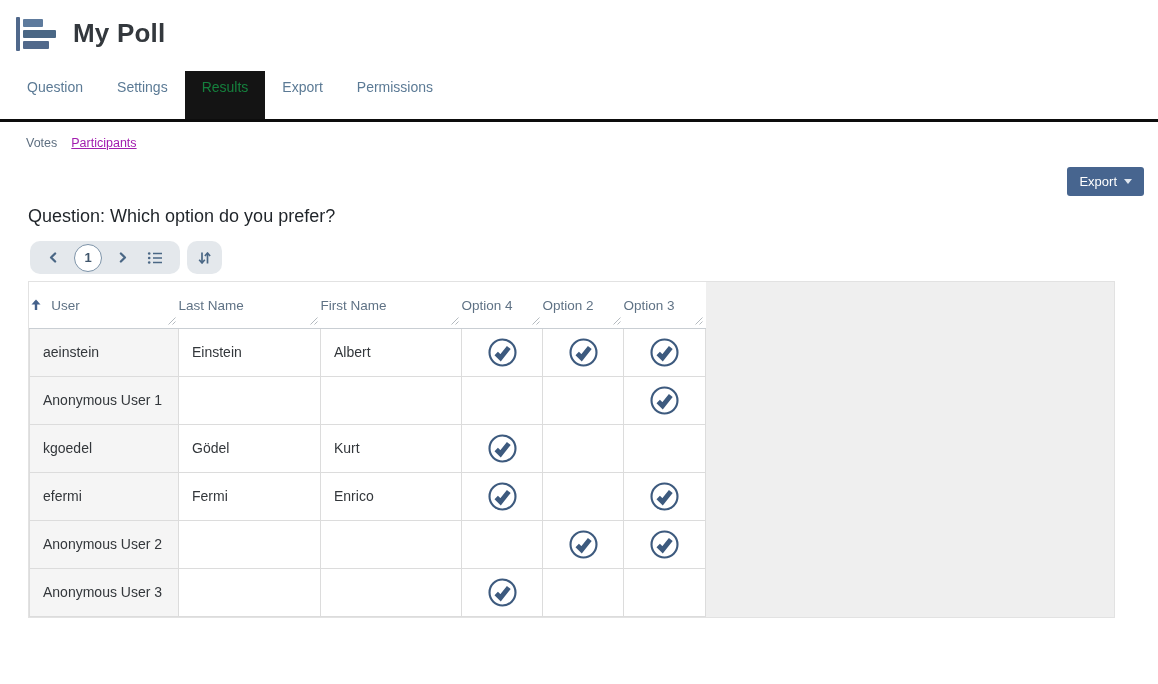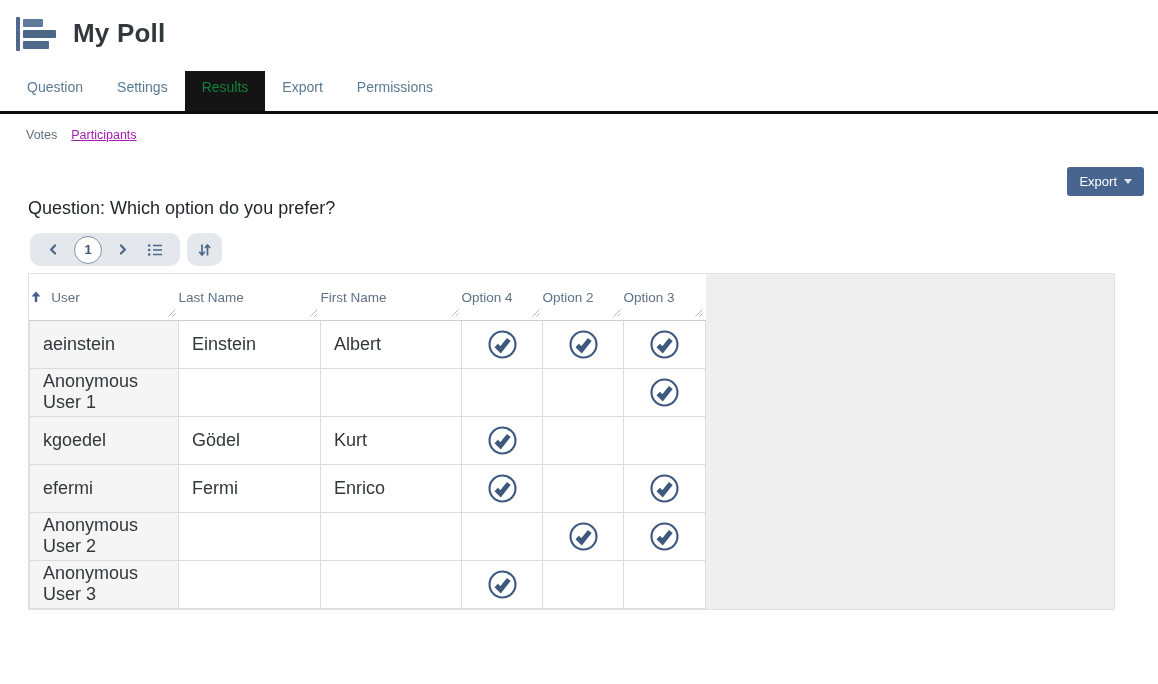--- a/index.html
+++ b/index.html
@@ -17,21 +17,21 @@
   .logo-axis { width:4px; background:#50688b; border-radius:1px; }
   .logo-bars { display:flex; flex-direction:column; justify-content:center; gap:3px; margin-left:3px; }
   .logo-bars .b { height:8px; border-radius:1px; }
   .logo-bars .b1 { width:20px; background:#5e7b9d; }
   .logo-bars .b2 { width:33px; background:#4a6785; }
   .logo-bars .b3 { width:26px; background:#51698b; }
   .app-title { font-size:26px; font-weight:700; color:#33383d; margin-left:17px; letter-spacing:0.2px; }
 
   
   .tabs { display:flex; align-items:flex-end; border-bottom:3px solid #0d0d0d; padding-left:10px; margin-top:19px; }
-  .tab { padding:8px 17px 16px; font-size:14px; color:#5b7a95; cursor:pointer; white-space:nowrap; }
+  .tab { padding:8px 17px 24px; font-size:14px; color:#5b7a95; cursor:pointer; white-space:nowrap; }
   .tab.active { background:#141414; color:#15803d; }
 
   
   .subnav { display:flex; gap:14px; padding:14px 0 0 26px; font-size:12.5px; color:#5e6f80; }
   .subnav a { color:#a21caf; text-decoration:underline; cursor:pointer; }
 
   
   .export-btn {
     position:absolute; top:167px; right:14px; height:29px;
     background:#47658f; color:#fff; border:none; border-radius:3px;
@@ -73,21 +73,21 @@
   }
   thead th .hlabel { vertical-align:middle; }
   .sort-arrow { margin-right:6px; vertical-align:-2px; }
   .resize-handle {
     position:absolute; right:3px; bottom:3px; width:9px; height:9px;
     background:repeating-linear-gradient(135deg,#b4babf 0 1px,transparent 1px 3.2px);
     clip-path:polygon(100% 0,100% 100%,0 100%); cursor:col-resize;
   }
   tbody td {
     height:48px; border:1px solid #dcdcdc; background:#fff;
-    font-size:18px; color:#33373b; padding-left:13px; vertical-align:middle;
+    font-size:14px; color:#33373b; padding-left:13px; vertical-align:middle;
   }
   tbody td.col-user { background:#f5f5f5; }
   tbody td.opt { text-align:center; padding:0; }
   tbody td.opt svg { display:inline-block; vertical-align:middle; }
 </style>
 </head>
 <body>
 
 <div class="page">
 

